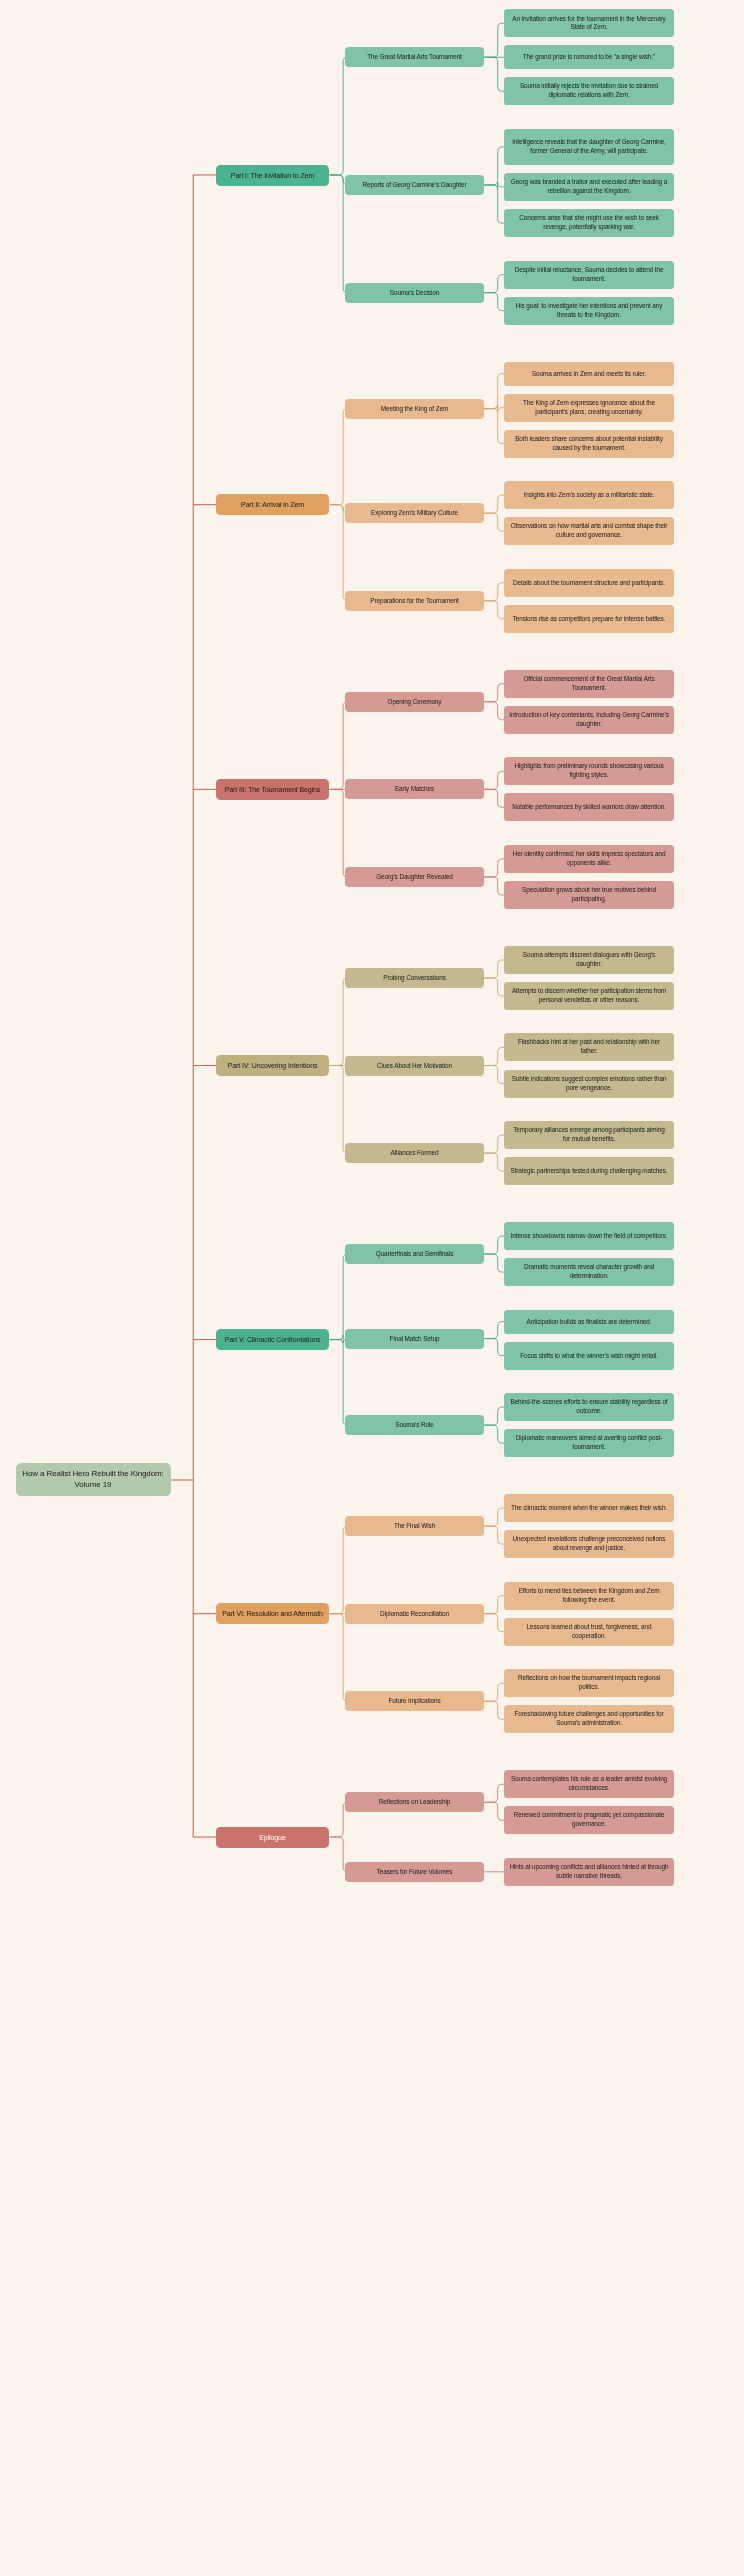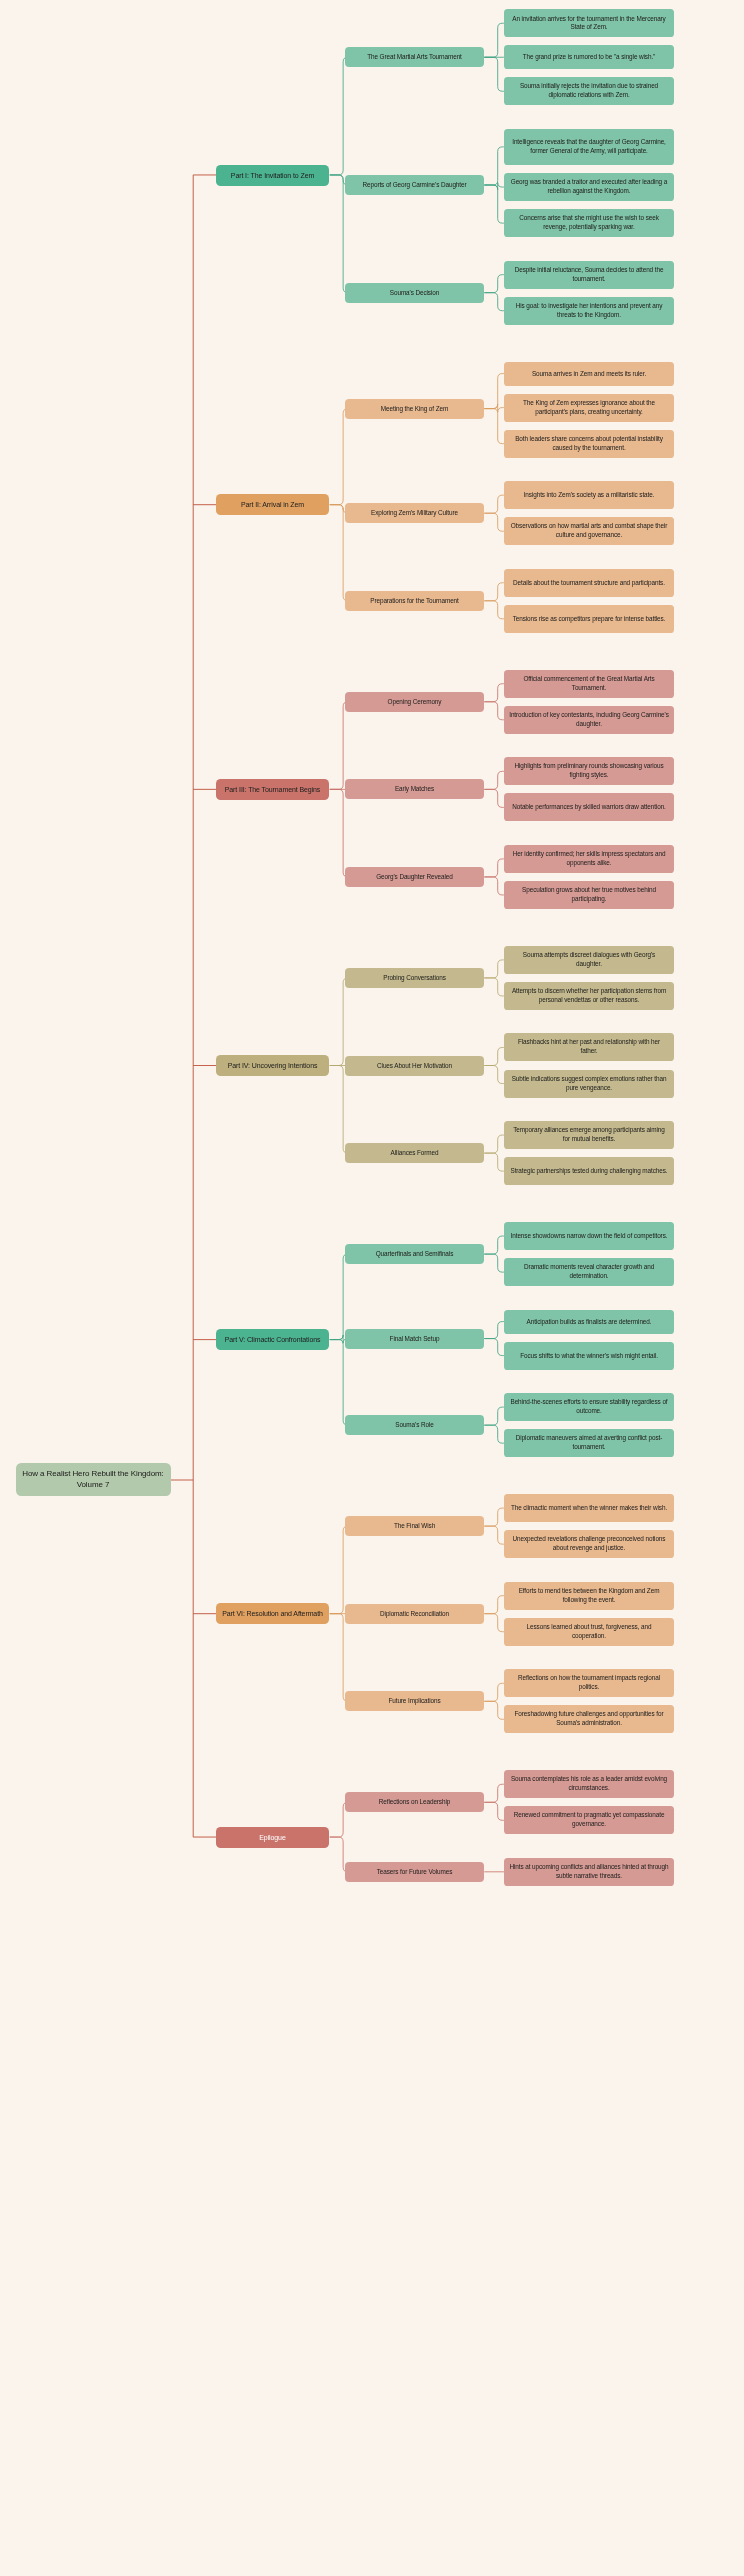--- a/index.html
+++ b/index.html
@@ -103,21 +103,21 @@
       <path d="M 940 3302 H 957 Q 966 3302 966 3293 V 3276 Q 966 3267 975 3267 H 978" fill="none" stroke="#d99a5e" stroke-width="1.6"></path>
       <path d="M 940 3302 H 957 Q 966 3302 966 3311 V 3328 Q 966 3337 975 3337 H 978" fill="none" stroke="#d99a5e" stroke-width="1.6"></path>
       <path d="M 375 3565.5 H 420" fill="none" stroke="#c0543f" stroke-width="1.8"></path>
       <path d="M 640 3565.5 H 657 Q 666 3565.5 666 3556.5 V 3507 Q 666 3498 675 3498 H 670" fill="none" stroke="#c8726a" stroke-width="1.6"></path>
       <path d="M 940 3498 H 957 Q 966 3498 966 3489 V 3472 Q 966 3463 975 3463 H 978" fill="none" stroke="#c8726a" stroke-width="1.6"></path>
       <path d="M 940 3498 H 957 Q 966 3498 966 3507 V 3524 Q 966 3533 975 3533 H 978" fill="none" stroke="#c8726a" stroke-width="1.6"></path>
       <path d="M 640 3565.5 H 657 Q 666 3565.5 666 3574.5 V 3624 Q 666 3633 675 3633 H 670" fill="none" stroke="#c8726a" stroke-width="1.6"></path>
       <path d="M 940 3633 L 978 3633" fill="none" stroke="#c8726a" stroke-width="1.6"></path>
     </svg>
   <div id="nodes">
-      <div class="node root" style="left: 15.5px; width: 155px; top: 1463px; height: 33px; background: rgb(178, 201, 172);">How a Realist Hero Rebuilt the Kingdom: Volume 7</div>
+      <div class="node root" style="left: 15.5px; width: 155px; top: 1463px; height: 33px; background: rgb(178, 201, 172);">How a Realist Hero Rebuilt the Kingdom: Volume 19</div>
       <div class="node lvl1" style="left: 216px; width: 113px; top: 165px; height: 20.6px; background: rgb(76, 179, 145);">Part I: The Invitation to Zem</div>
       <div class="node lvl2" style="left: 345px; width: 139px; top: 47px; height: 19.6px; background: rgb(127, 196, 168);">The Great Martial Arts Tournament</div>
       <div class="node lvl3" style="left: 504px; width: 170px; top: 9.3px; height: 28px; background: rgb(127, 196, 168);">An invitation arrives for the tournament in the Mercenary State of Zem.</div>
       <div class="node lvl3" style="left: 504px; width: 170px; top: 45px; height: 24px; background: rgb(127, 196, 168);">The grand prize is rumored to be "a single wish."</div>
       <div class="node lvl3" style="left: 504px; width: 170px; top: 77px; height: 28px; background: rgb(127, 196, 168);">Souma initially rejects the invitation due to strained diplomatic relations with Zem.</div>
       <div class="node lvl2" style="left: 345px; width: 139px; top: 175px; height: 19.6px; background: rgb(127, 196, 168);">Reports of Georg Carmine's Daughter</div>
       <div class="node lvl3" style="left: 504px; width: 170px; top: 129px; height: 36px; background: rgb(127, 196, 168);">Intelligence reveals that the daughter of Georg Carmine, former General of the Army, will participate.</div>
       <div class="node lvl3" style="left: 504px; width: 170px; top: 173px; height: 28px; background: rgb(127, 196, 168);">Georg was branded a traitor and executed after leading a rebellion against the Kingdom.</div>
       <div class="node lvl3" style="left: 504px; width: 170px; top: 209px; height: 28px; background: rgb(127, 196, 168);">Concerns arise that she might use the wish to seek revenge, potentially sparking war.</div>
       <div class="node lvl2" style="left: 345px; width: 139px; top: 283px; height: 19.6px; background: rgb(127, 196, 168);">Souma's Decision</div>

